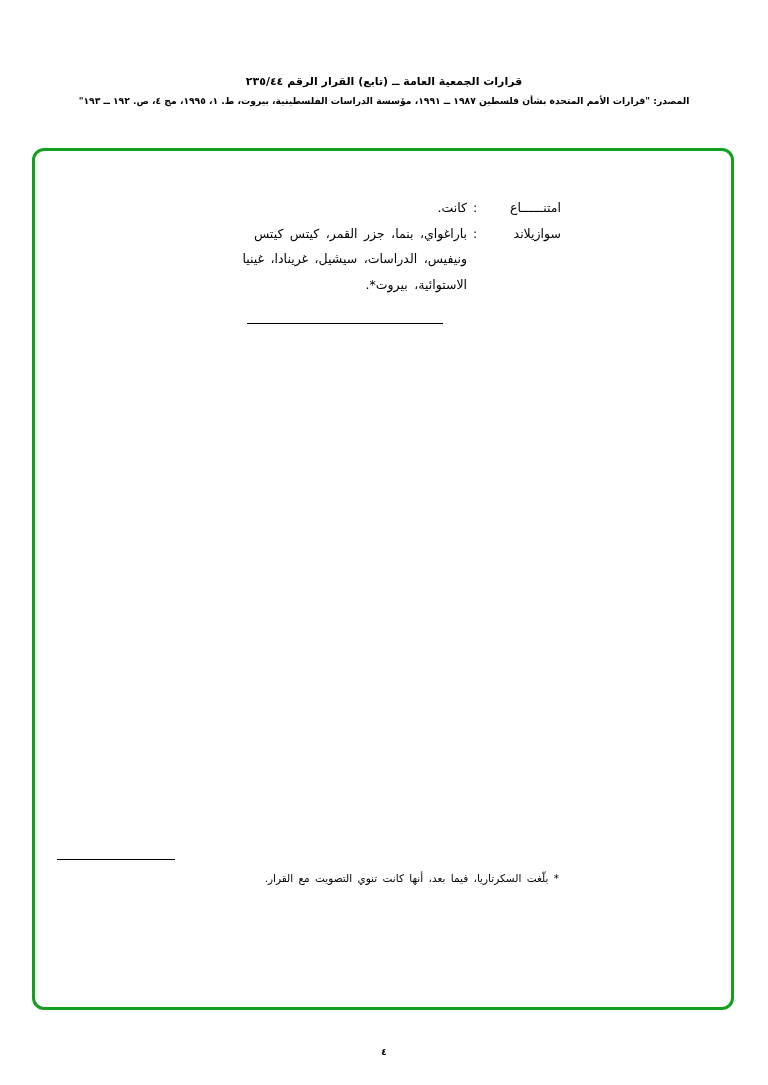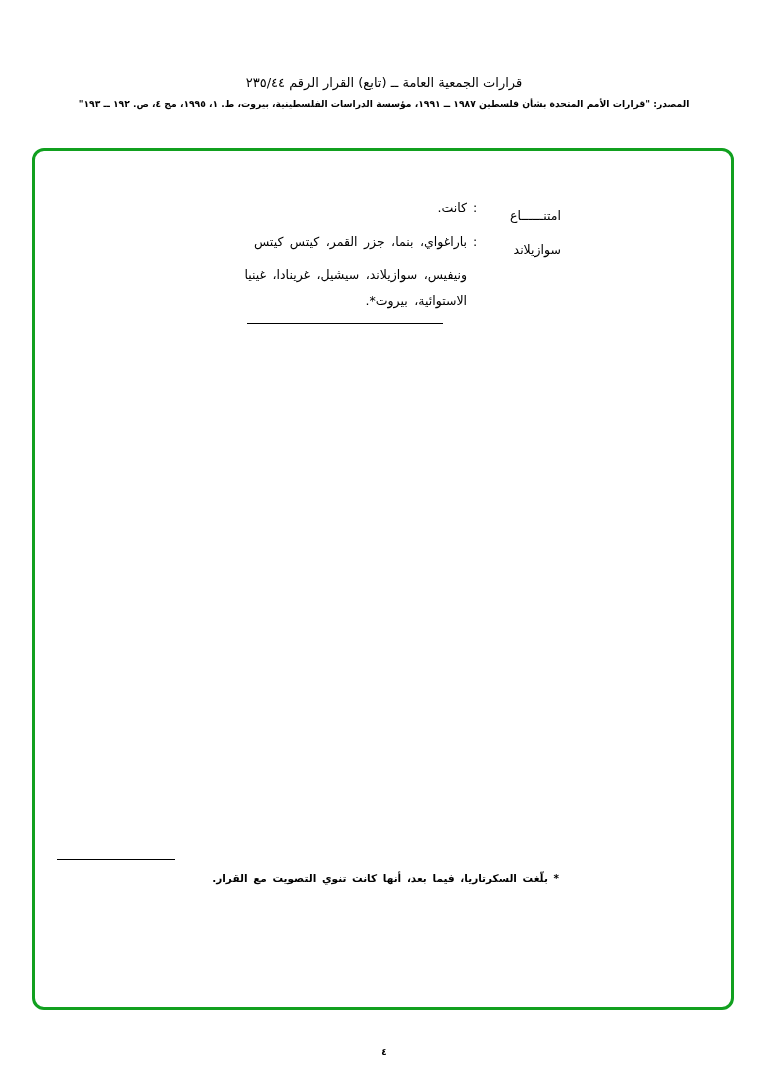--- a/index.html
+++ b/index.html
@@ -23,22 +23,22 @@
 
   
   .header {
     position: absolute;
     top: 74px;
     left: 0;
     right: 0;
     text-align: center;
   }
   .header-title {
-    font-size: 13px;
-    font-weight: normal;
+    font-size: 11px;
+    font-weight: bold;
     letter-spacing: 0.2px;
     line-height: 1.4;
     direction: rtl;
   }
   .header-source {
     margin-top: 6px;
     font-size: 9.2px;
     font-weight: bold;
     direction: rtl;
     line-height: 1.4;
@@ -79,21 +79,20 @@
   .vote-row {
     display: flex;
     direction: rtl;
     align-items: flex-start;
   }
   .vote-label {
     flex: 0 0 78px;
     text-align: justify;
     letter-spacing: 0px;
     white-space: nowrap;
-    margin-top: 8px;
   }
   .vote-colon {
     flex: 0 0 16px;
     text-align: center;
   }
   .vote-countries {
     flex: 1 1 auto;
     text-align: justify;
     text-align-last: right;
     word-spacing: 2.5px;
@@ -111,21 +110,20 @@
     border-top: 1.6px solid #000000;
   }
 
   
   .footnote {
     position: absolute;
     bottom: 120px;
     right: 170px;
     width: 420px;
     direction: rtl;
-    font-weight: bold;
   }
   .footnote-rule {
     width: 118px;
     border-top: 1px solid #000000;
     margin: 0 0 10px 0;
     margin-right: 386px;
   }
   .footnote-text {
     font-size: 10.5px;
     line-height: 1.6;
@@ -168,21 +166,21 @@
 
         <div class="vote-row">
           <span class="vote-label">سوازيلاند</span>
           <span class="vote-colon">:</span>
           <span class="vote-countries">باراغواي، بنما، جزر القمر، كيتس كيتس</span>
         </div>
 
         <div class="vote-row">
           <span class="vote-label"></span>
           <span class="vote-colon"></span>
-          <span class="vote-countries cont">ونيفيس، سوازيلاند، سيشيل، غرينادا، غينيا</span>
+          <span class="vote-countries cont">ونيفيس، الدراسات، سيشيل، غرينادا، غينيا</span>
         </div>
 
         <div class="vote-row">
           <span class="vote-label"></span>
           <span class="vote-colon"></span>
           <span class="vote-countries">الاستوائية، بيروت*.</span>
         </div>
 
       </div>
 

